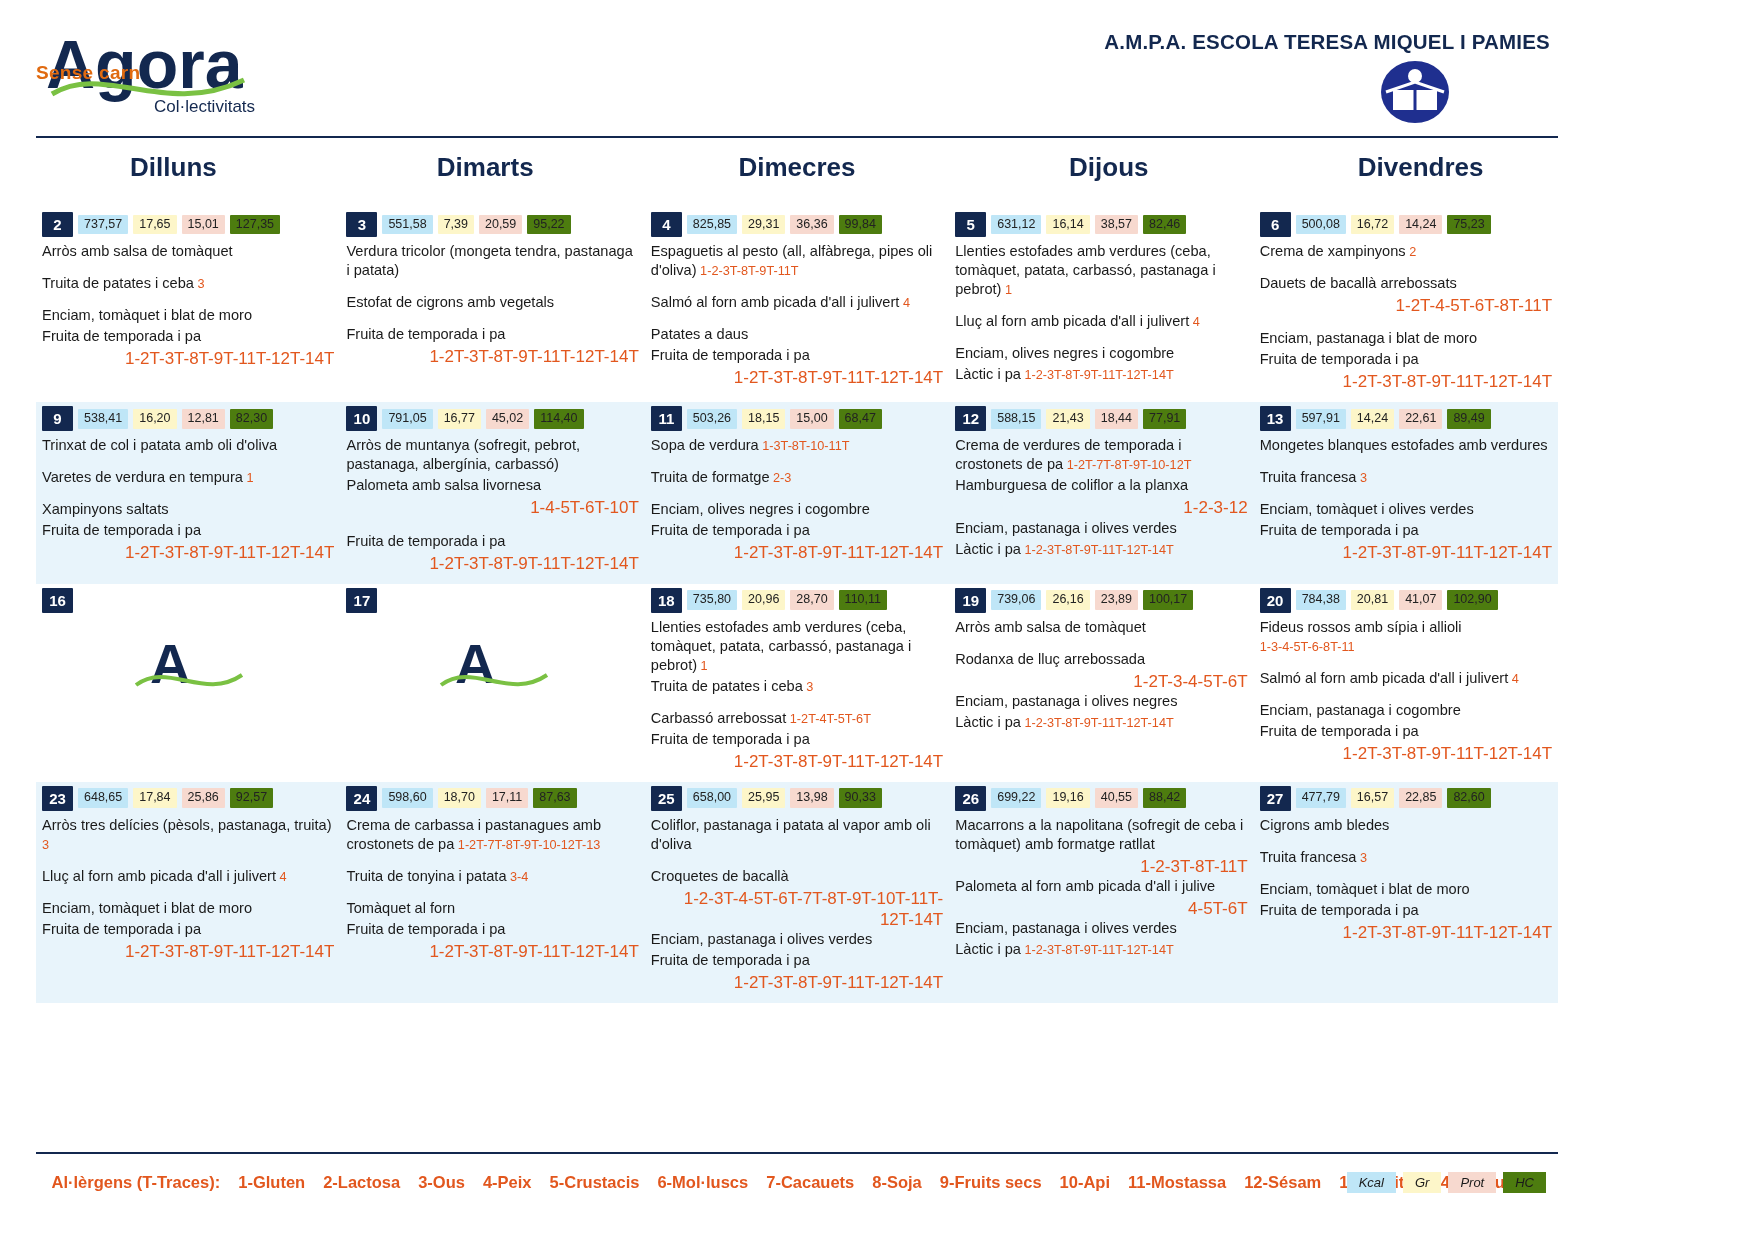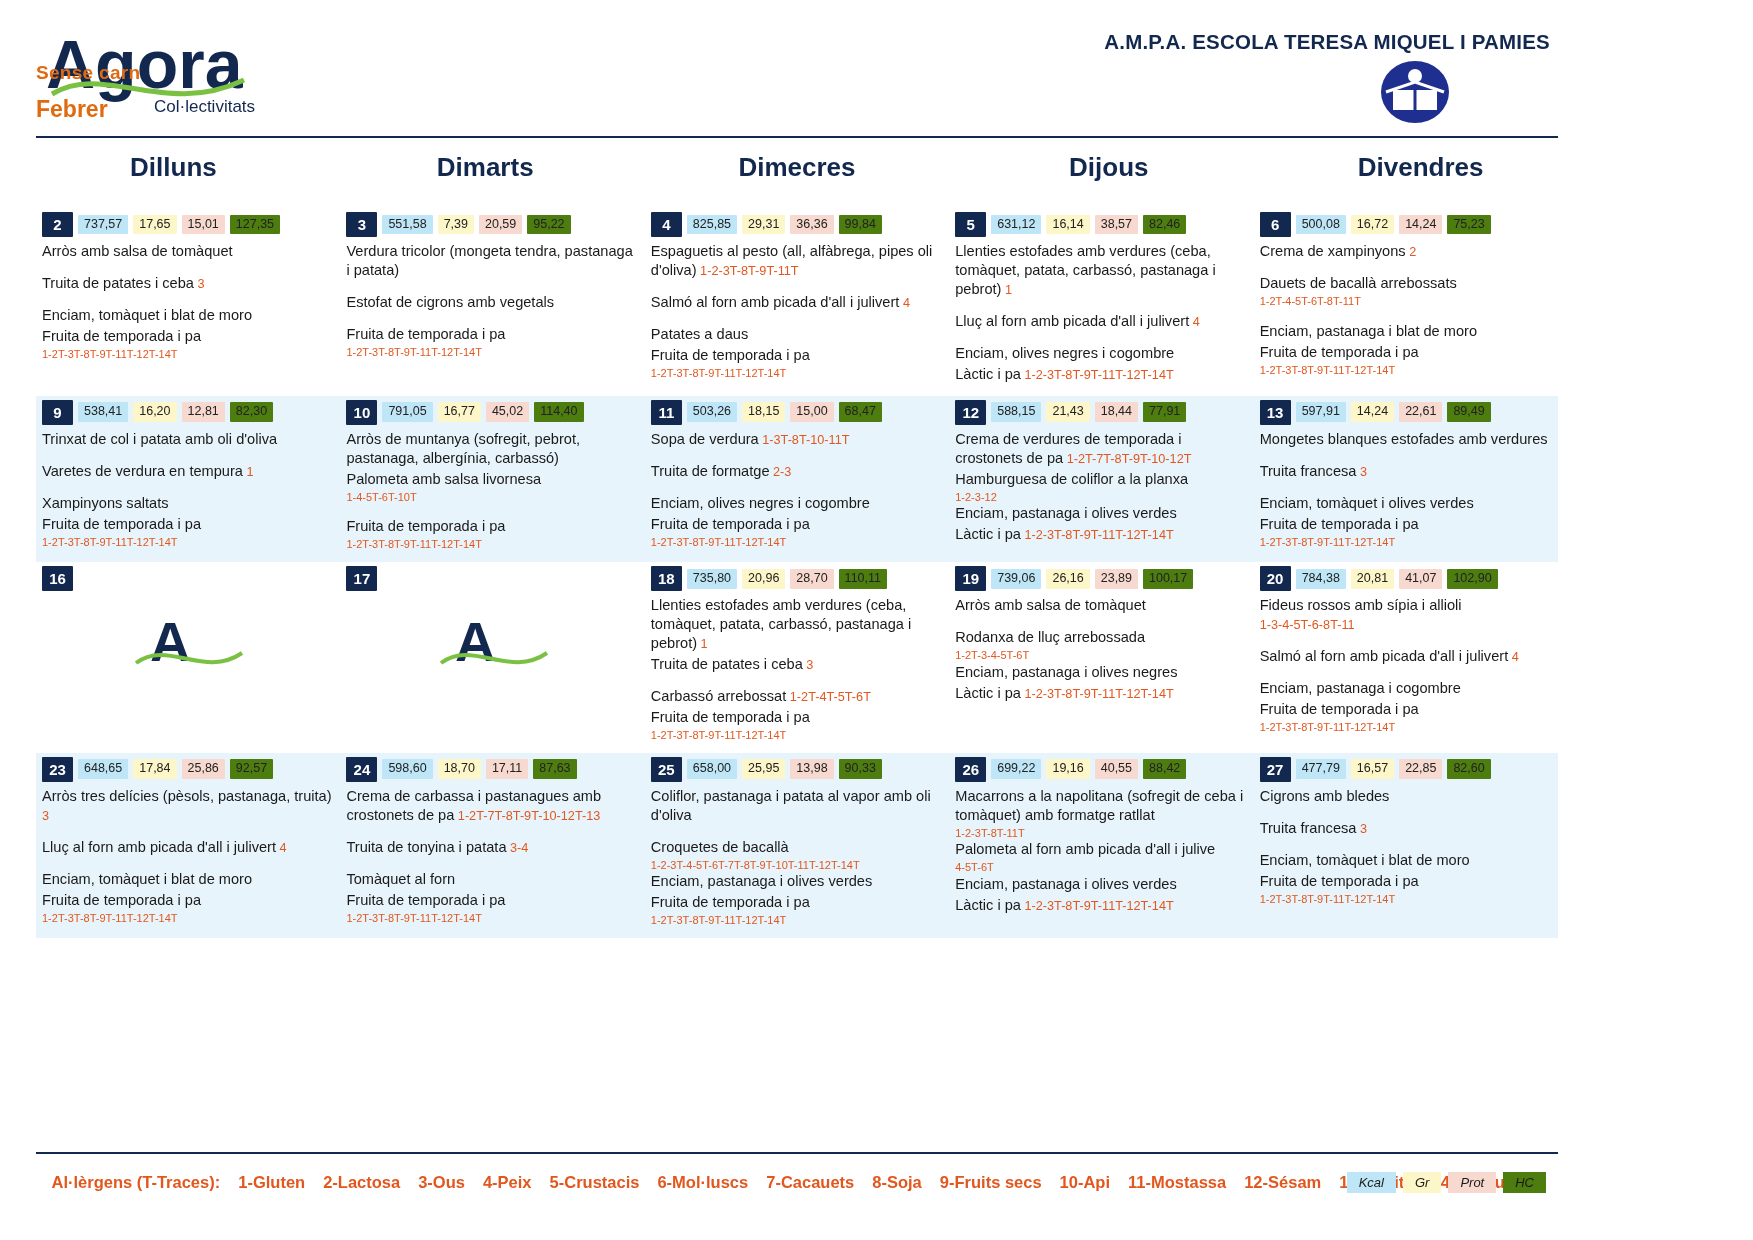--- a/index.html
+++ b/index.html
@@ -159,22 +159,23 @@
   }
   .dish.gap { margin-top: 13px; }
   .dish.tight { margin-top: 2px; }
   .alg {
     color: #e2571e;
     font-size: 12.7px;
     white-space: nowrap;
   }
   .alg-line {
     color: #e2571e;
-    font-size: 11px;
+    font-size: 17px;
     line-height: 1.25;
+    text-align: right;
   }
   .logo-mini {
     margin: 18px auto 0 auto;
     width: 120px;
     height: 66px;
   }
 
   
   .footer-rule {
     position: absolute;
@@ -220,21 +221,20 @@
     <div class="logo">
       <svg viewBox="0 0 280 96" width="280" height="96" aria-hidden="true">
         <text x="2" y="66" font-family="Liberation Sans, sans-serif" font-size="68" font-weight="bold" fill="#13284f">Agora</text>
         <path d="M8 72 C 60 40, 120 96, 200 58" stroke="#7ac143" stroke-width="5" fill="none"></path>
         <text x="110" y="90" font-family="Liberation Sans, sans-serif" font-size="17" fill="#13284f">Col·lectivitats</text>
       </svg>
     </div>
 
     <div class="center-head">
       <div class="sense-carn">Sense carn</div>
-      <div class="month">Febrer</div>
     </div>
 
     <div class="ampa">A.M.P.A. ESCOLA TERESA MIQUEL I PAMIES</div>
 
     <div class="ampa-logo">
       <svg viewBox="0 0 78 68" width="78" height="68" aria-hidden="true">
         <ellipse cx="39" cy="34" rx="34" ry="31" fill="#1f2f8f"></ellipse>
         <circle cx="39" cy="18" r="7" fill="#ffffff"></circle>
         <path d="M17 32 H61 V52 H17 Z" fill="#ffffff"></path>
         <path d="M39 32 V52" stroke="#1f2f8f" stroke-width="3"></path>

